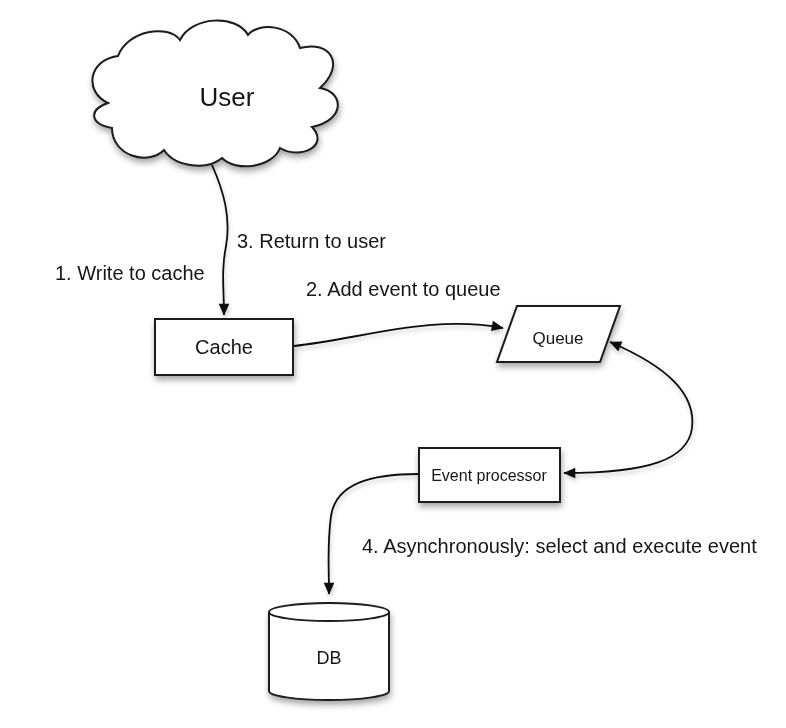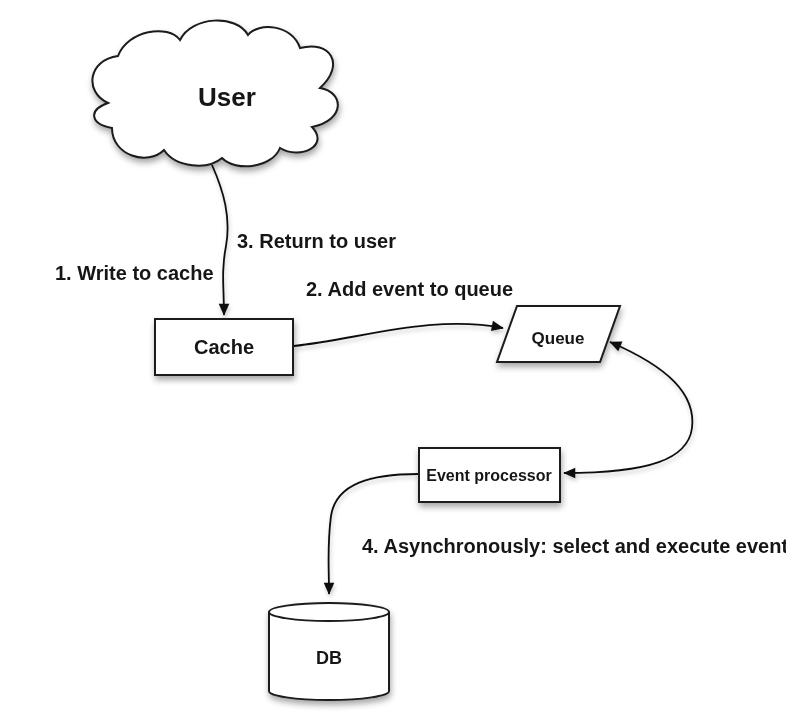--- a/index.html
+++ b/index.html
@@ -9,21 +9,20 @@
     width: 786px;
     height: 728px;
     overflow: hidden;
   }
   #stage {
     position: relative;
     width: 712px;
     height: 728px;
     background: #ffffff;
     font-family: "Liberation Sans", sans-serif;
-    font-weight: bold;
   }
   svg { display: block; }
   .node-shape {
     fill: #ffffff;
     stroke: #1a1a1a;
     stroke-width: 2;
   }
   .edge {
     fill: none;
     stroke: #111111;

